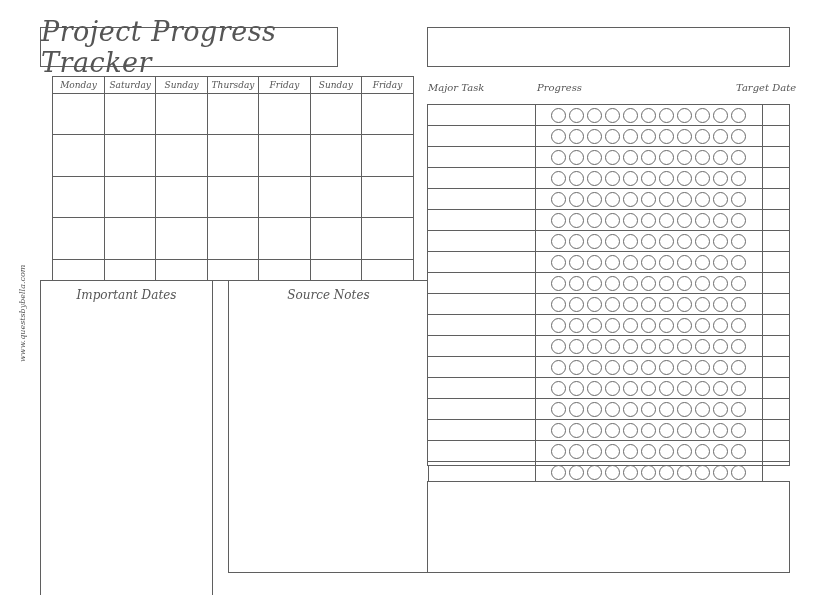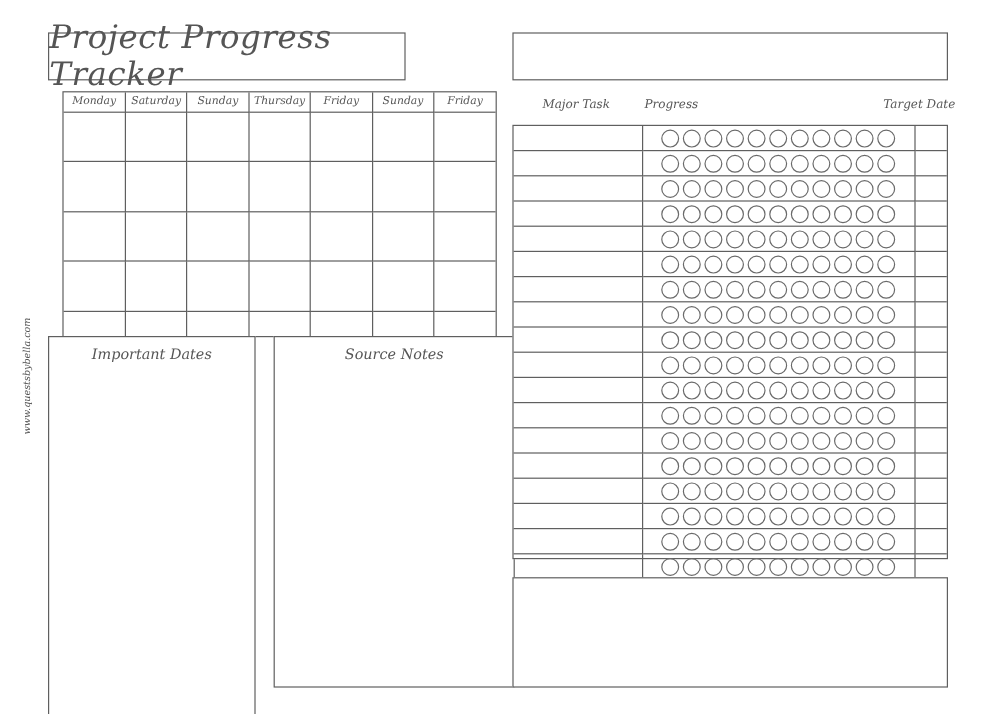--- a/index.html
+++ b/index.html
@@ -114,21 +114,21 @@
   </div>
 
 <div class="box" id="important-dates">
   <div class="panel-title script">Important Dates</div>
 </div>
 
 <div class="box" id="source-notes">
   <div class="panel-title script">Source Notes</div>
 </div>
 
-<div class="thead script" style="left:452px;">Major Task</div>
+<div class="thead script" style="left:428px;">Major Task</div>
 <div class="thead script" style="left:537px;">Progress</div>
 <div class="thead script" style="left:736px;">Target Date</div>
 
 <div class="box" id="tracker">
   <table>
     <colgroup>
         <col style="width:107px">
         <col style="width:227px">
         <col>
       </colgroup>

